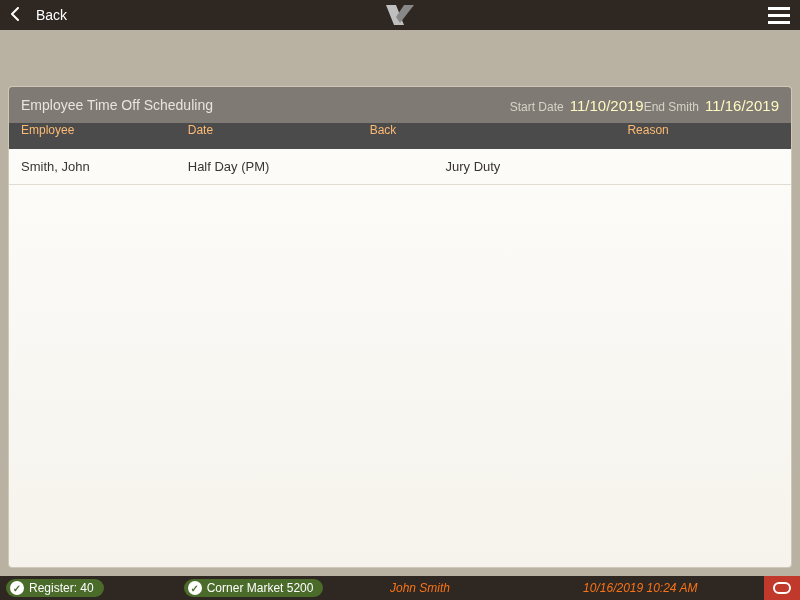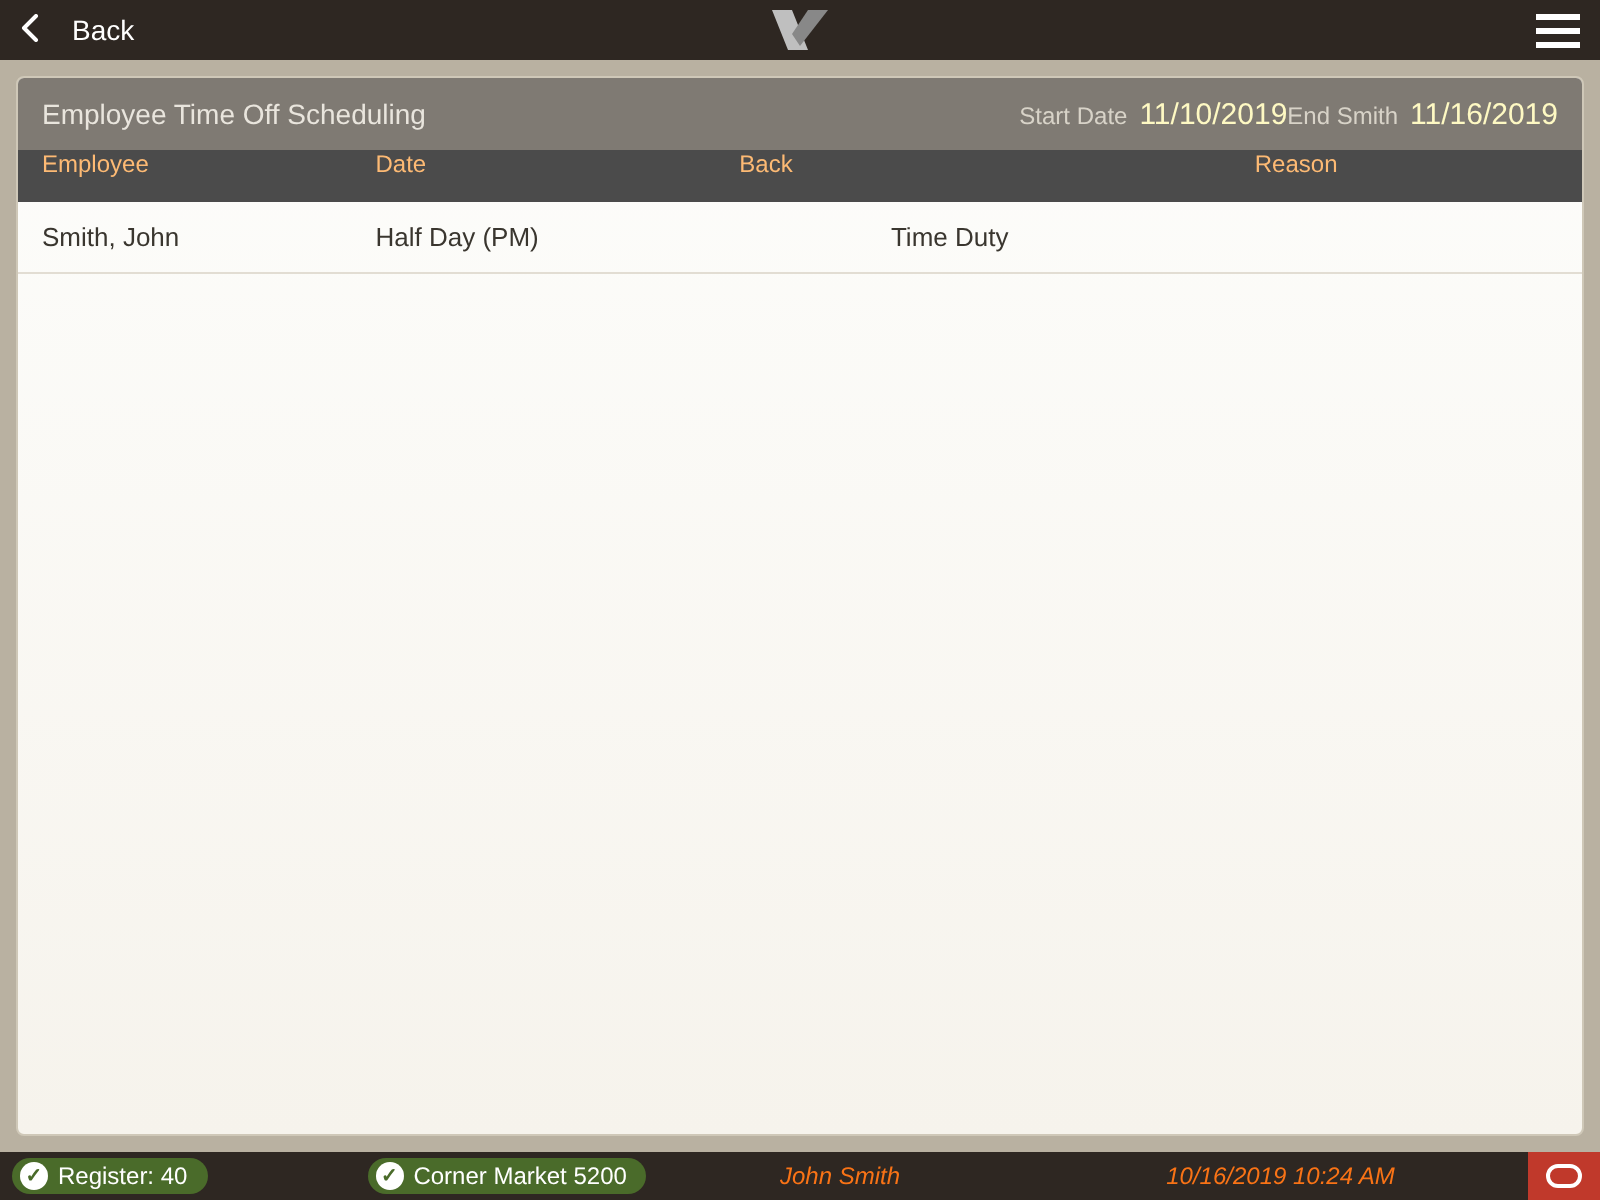--- a/index.html
+++ b/index.html
@@ -51,20 +51,21 @@
   .panel {
     flex: 1;
     background: #fdfdfb;
     border: 1px solid #cfc8b8;
     border-radius: 4px;
     display: flex;
     flex-direction: column;
     overflow: hidden;
     
     background-image: linear-gradient(#fdfdfb,#f6f3ec);
+    margin-top: 48px;
   }
   .panel-header {
     height: 36px;
     background: #7f7a73;
     color: #e9e5dd;
     display: flex;
     align-items: center;
     padding: 0 12px;
     font-size: 14px;
     gap: 8px;
@@ -173,21 +174,21 @@
       <div class="col-employee">Employee</div>
       <div class="col-date">Date</div>
       <div class="col-time">Back</div>
       <div class="col-reason">Reason</div>
     </div>
 
     <div class="table-body" id="table-body">
         <div class="row">
           <div class="col-employee">Smith, John</div>
           <div class="col-time">Half Day (PM)</div>
-          <div class="col-reason">Time Duty</div>
+          <div class="col-reason">Jury Duty</div>
         </div>
       </div>
   </div>
 </div>
 
 <div class="statusbar">
   <div class="pill">
     <span class="check">✓</span>
     <span>Register: 40</span>
   </div>

